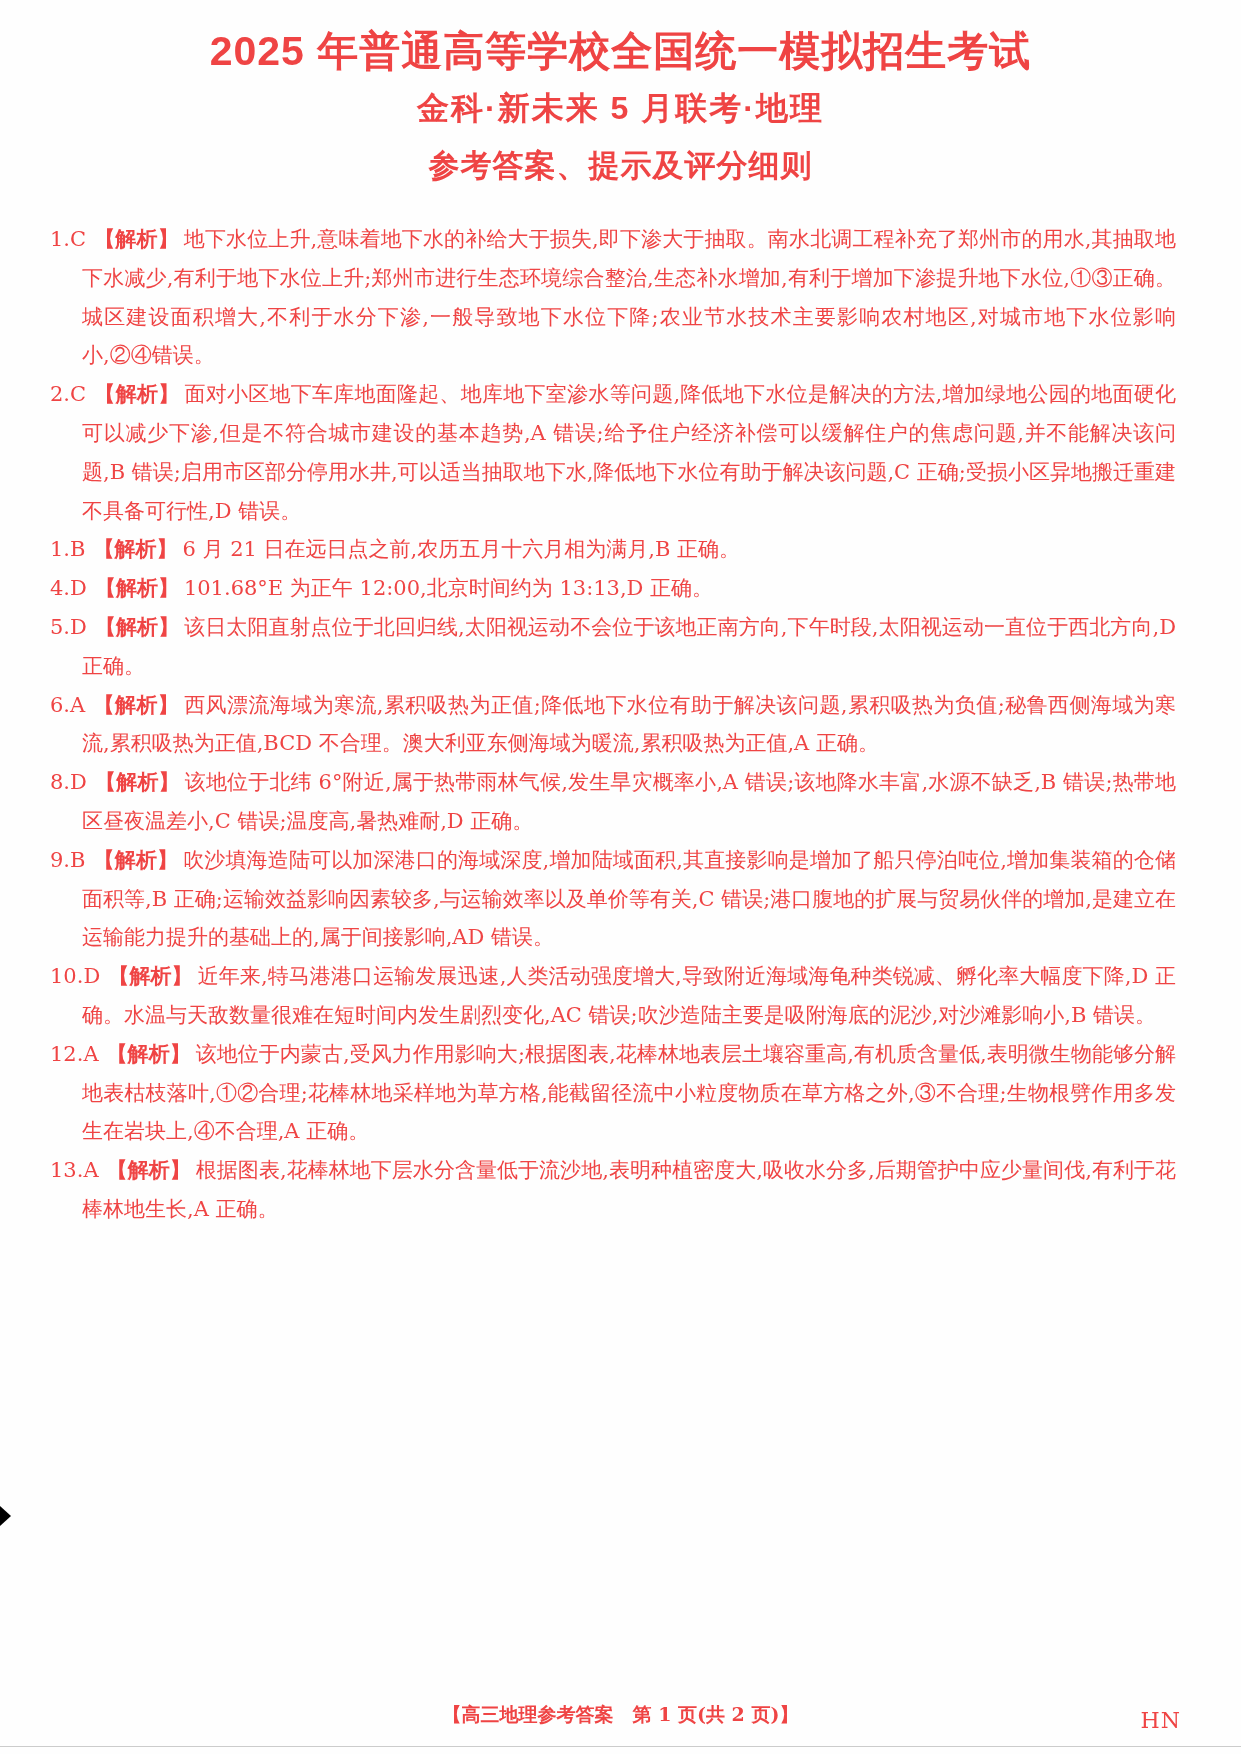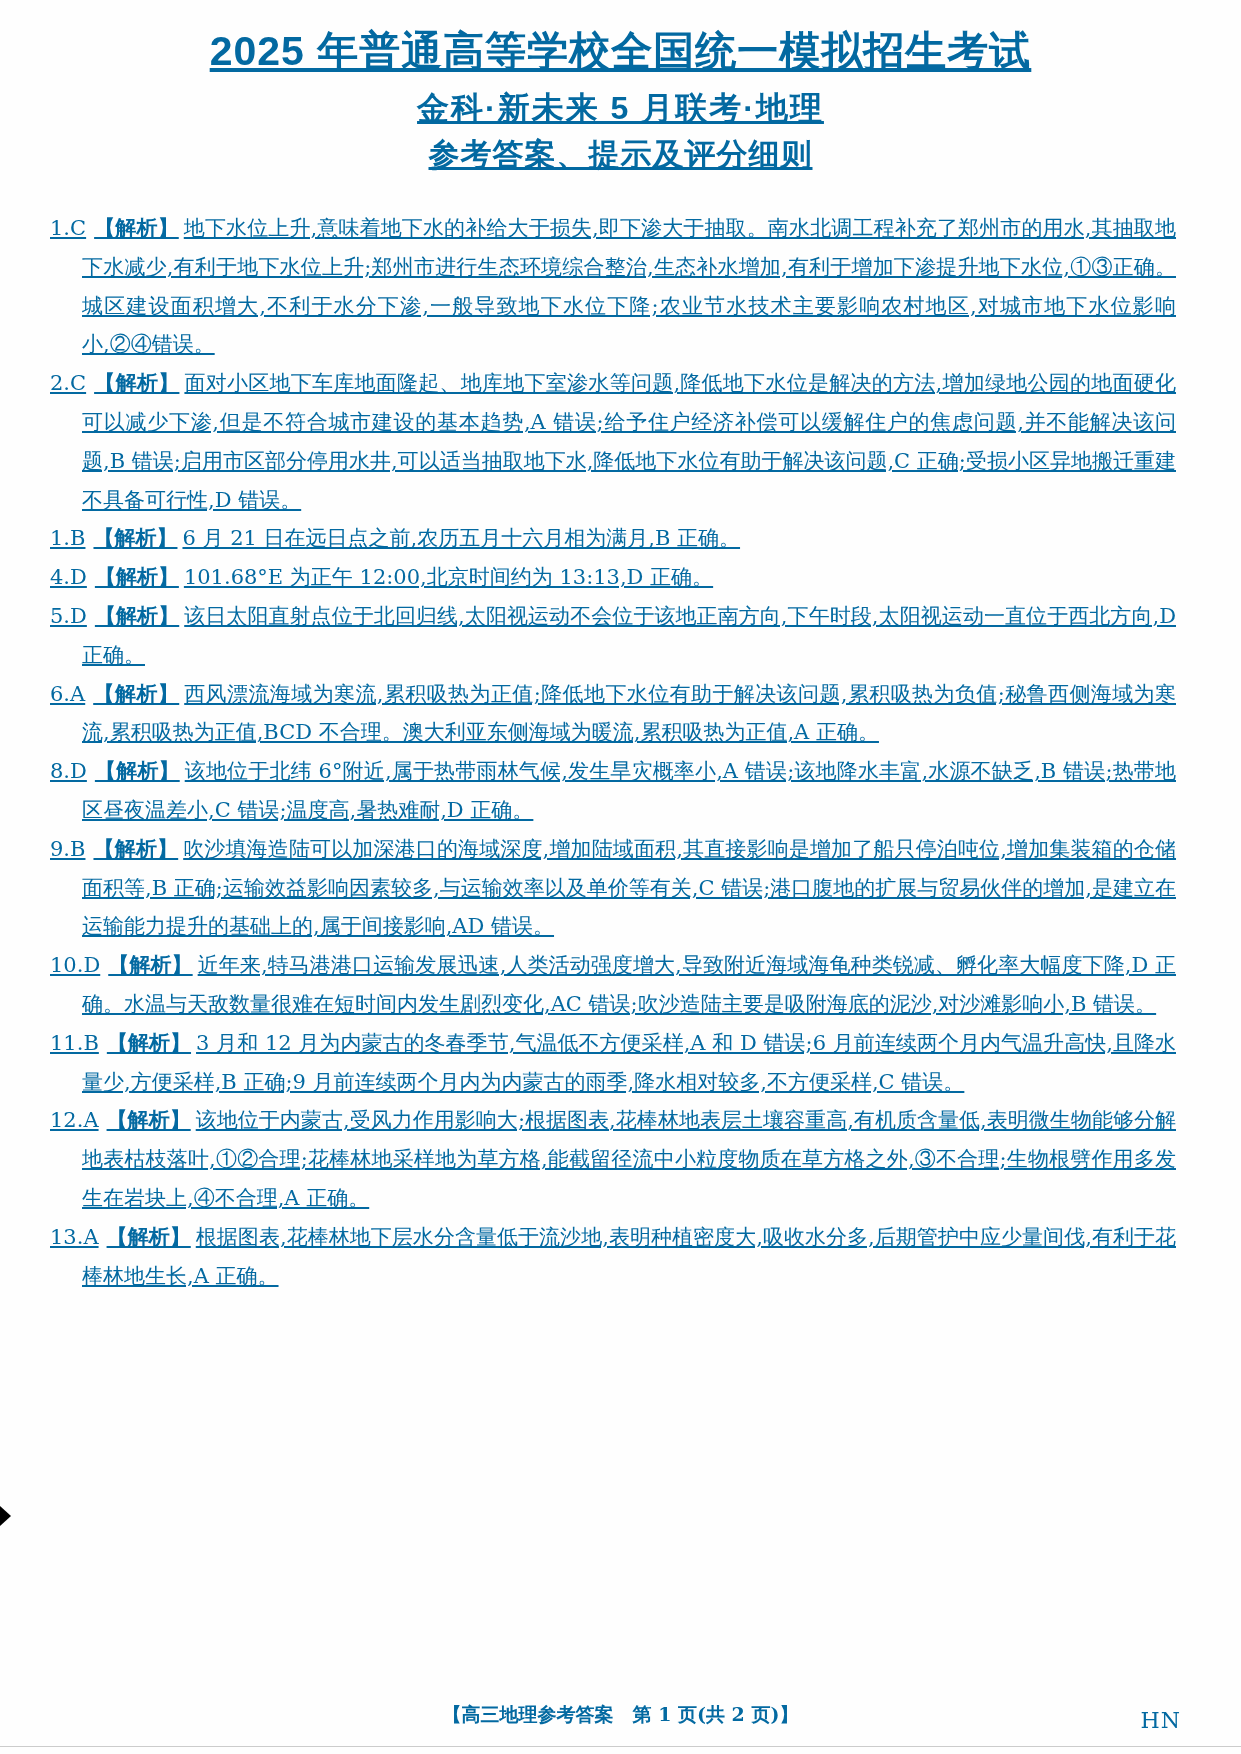--- a/index.html
+++ b/index.html
@@ -2,23 +2,22 @@
 <html lang="zh"><head>
 <meta charset="utf-8">
 <style>
   html, body { margin: 0; padding: 0; background: #ffffff; }
   .page {
     position: relative;
     width: 1241px;
     height: 1754px;
     background: #fefefe;
     overflow: hidden;
-    color: #0369a1;
+    color: #ef4444;
     font-family: "DejaVu Serif", "Liberation Serif", serif;
-    text-decoration: underline;
   }
   .titles { text-align: center; padding-top: 26px; }
   .t1 {
     font-family: "Liberation Sans", "DejaVu Sans", sans-serif;
     font-weight: 900;
     font-size: 41px;
     line-height: 50px;
     letter-spacing: 1px;
   }
   .t2 {
@@ -27,21 +26,21 @@
     font-size: 32px;
     line-height: 48px;
     margin-top: 8px;
     letter-spacing: 2px;
   }
   .t3 {
     font-family: "Liberation Sans", "DejaVu Sans", sans-serif;
     font-weight: 700;
     font-size: 31px;
     line-height: 36px;
-    margin-top: 5px;
+    margin-top: 16px;
     letter-spacing: 1px;
   }
   .content {
     margin: 36px 65px 0 50px;
   }
   .item {
     margin: 0;
     font-size: 21px;
     line-height: 38.8px;
     text-align: justify;
@@ -110,21 +109,20 @@
   <div class="content">
     <p class="item"><span class="num">1.C</span><span class="hx">【解析】</span><span class="txt">地下水位上升,意味着地下水的补给大于损失,即下渗大于抽取。南水北调工程补充了郑州市的用水,其抽取地下水减少,有利于地下水位上升;郑州市进行生态环境综合整治,生态补水增加,有利于增加下渗提升地下水位,①③正确。城区建设面积增大,不利于水分下渗,一般导致地下水位下降;农业节水技术主要影响农村地区,对城市地下水位影响小,②④错误。</span></p>
     <p class="item"><span class="num">2.C</span><span class="hx">【解析】</span><span class="txt">面对小区地下车库地面隆起、地库地下室渗水等问题,降低地下水位是解决的方法,增加绿地公园的地面硬化可以减少下渗,但是不符合城市建设的基本趋势,A 错误;给予住户经济补偿可以缓解住户的焦虑问题,并不能解决该问题,B 错误;启用市区部分停用水井,可以适当抽取地下水,降低地下水位有助于解决该问题,C 正确;受损小区异地搬迁重建不具备可行性,D 错误。</span></p>
     <p class="item"><span class="num">1.B</span><span class="hx">【解析】</span><span class="txt">6 月 21 日在远日点之前,农历五月十六月相为满月,B 正确。</span></p>
     <p class="item"><span class="num">4.D</span><span class="hx">【解析】</span><span class="txt">101.68°E 为正午 12:00,北京时间约为 13:13,D 正确。</span></p>
     <p class="item"><span class="num">5.D</span><span class="hx">【解析】</span><span class="txt">该日太阳直射点位于北回归线,太阳视运动不会位于该地正南方向,下午时段,太阳视运动一直位于西北方向,D 正确。</span></p>
     <p class="item"><span class="num">6.A</span><span class="hx">【解析】</span><span class="txt">西风漂流海域为寒流,累积吸热为正值;降低地下水位有助于解决该问题,累积吸热为负值;秘鲁西侧海域为寒流,累积吸热为正值,BCD 不合理。澳大利亚东侧海域为暖流,累积吸热为正值,A 正确。</span></p>
     <p class="item"><span class="num">8.D</span><span class="hx">【解析】</span><span class="txt">该地位于北纬 6°附近,属于热带雨林气候,发生旱灾概率小,A 错误;该地降水丰富,水源不缺乏,B 错误;热带地区昼夜温差小,C 错误;温度高,暑热难耐,D 正确。</span></p>
     <p class="item"><span class="num">9.B</span><span class="hx">【解析】</span><span class="txt">吹沙填海造陆可以加深港口的海域深度,增加陆域面积,其直接影响是增加了船只停泊吨位,增加集装箱的仓储面积等,B 正确;运输效益影响因素较多,与运输效率以及单价等有关,C 错误;港口腹地的扩展与贸易伙伴的增加,是建立在运输能力提升的基础上的,属于间接影响,AD 错误。</span></p>
     <p class="item"><span class="num">10.D</span><span class="hx">【解析】</span><span class="txt">近年来,特马港港口运输发展迅速,人类活动强度增大,导致附近海域海龟种类锐减、孵化率大幅度下降,D 正确。水温与天敌数量很难在短时间内发生剧烈变化,AC 错误;吹沙造陆主要是吸附海底的泥沙,对沙滩影响小,B 错误。</span></p>
-    <p class="item"><span class="num">11.B</span><span class="hx">【解析】</span><span class="txt">3 月和 12 月为内蒙古的冬春季节,气温低不方便采样,A 和 D 错误;6 月前连续两个月内气温升高快,且降水量少,方便采样,B 正确;9 月前连续两个月内为内蒙古的雨季,降水相对较多,不方便采样,C 错误。</span></p>
     <p class="item"><span class="num">12.A</span><span class="hx">【解析】</span><span class="txt">该地位于内蒙古,受风力作用影响大;根据图表,花棒林地表层土壤容重高,有机质含量低,表明微生物能够分解地表枯枝落叶,①②合理;花棒林地采样地为草方格,能截留径流中小粒度物质在草方格之外,③不合理;生物根劈作用多发生在岩块上,④不合理,A 正确。</span></p>
     <p class="item"><span class="num">13.A</span><span class="hx">【解析】</span><span class="txt">根据图表,花棒林地下层水分含量低于流沙地,表明种植密度大,吸收水分多,后期管护中应少量间伐,有利于花棒林地生长,A 正确。</span></p>
   </div>
 
   <div class="edge-mark"></div>
 
   <div class="footer">
     <span class="f-bold">【高三地理参考答案</span><span class="f-page">　第 1 页(共 2 页)】</span>
   </div>
 

